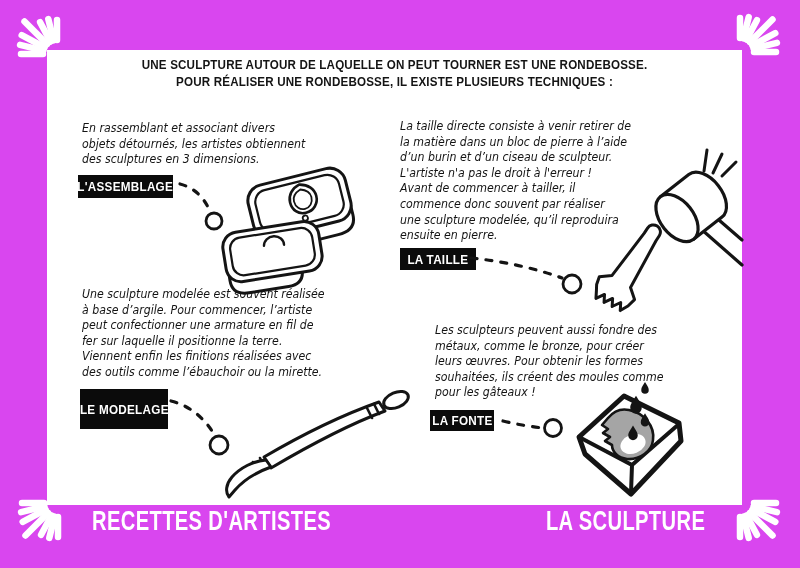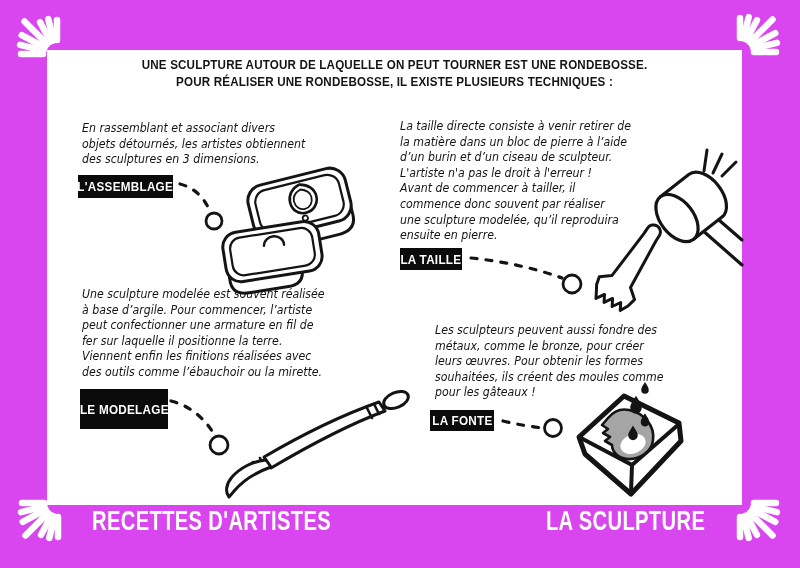--- a/index.html
+++ b/index.html
@@ -62,21 +62,21 @@
 des outils comme l’ébauchoir ou la mirette.</div>
   <div class="para" style="left:435px;top:322px;">Les sculpteurs peuvent aussi fondre des
 métaux, comme le bronze, pour créer
 leurs œuvres. Pour obtenir les formes
 souhaitées, ils créent des moules comme
 pour les gâteaux !</div>
 
   <div class="badge" style="left:78px;top:175px;width:95px;height:23px;">
     <span>L'ASSEMBLAGE</span>
   </div>
-  <div class="badge" style="left:400px;top:248px;width:62px;height:22px;">
+  <div class="badge" style="left:400px;top:248px;width:76px;height:22px;">
     <span>LA TAILLE</span>
   </div>
   <div class="badge" style="left:80px;top:389px;width:88px;height:40px;">
     <span>LE MODELAGE</span>
   </div>
   <div class="badge" style="left:430px;top:410px;width:64px;height:21px;align-items:center;">
     <span>LA FONTE</span>
   </div>
 
   <div class="foot left">RECETTES D'ARTISTES</div>

